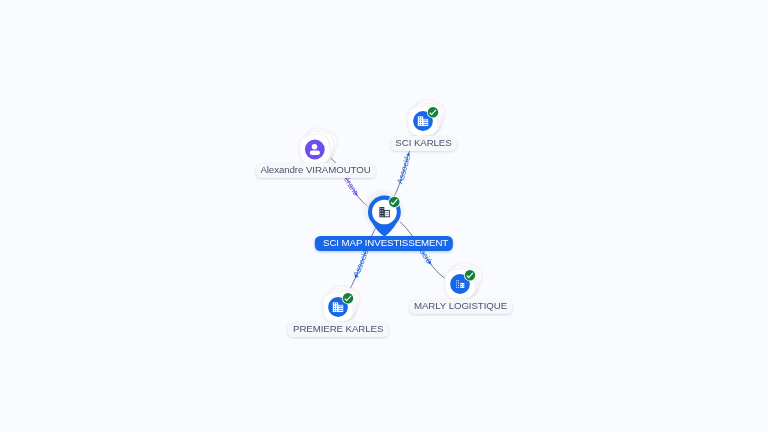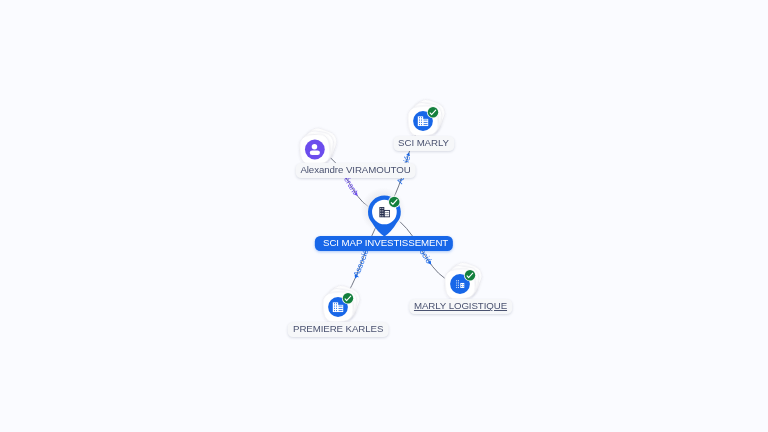--- a/index.html
+++ b/index.html
@@ -169,18 +169,18 @@
         </g>
         <g>
           <circle cx="348.00" cy="298.25" r="6.05" fill="#f4f7f5"></circle>
           <circle cx="348.00" cy="298.25" r="5.20" fill="#14803d"></circle>
           <path d="M 345.09 298.93 L 346.59 300.59 L 350.72 296.05" fill="none" stroke="#ffffff" stroke-width="1.14" stroke-linecap="round" stroke-linejoin="round"></path>
         </g>
       </g>
     </svg>
   <div id="labels">
       <div class="nodelabel primary" style="left: 384.2px; top: 236.2px; padding-left: 8px;">SCI MAP INVESTISSEMENT</div>
-      <div class="nodelabel plain" style="left: 315.5px; top: 163.3px; margin-left: 40px;">Alexandre VIRAMOUTOU</div>
-      <div class="nodelabel plain" style="left: 423.5px; top: 136px;">SCI MARLY</div>
-      <div class="nodelabel plain" style="left: 460.5px; top: 299.2px; text-decoration: underline;">MARLY LOGISTIQUE</div>
+      <div class="nodelabel plain" style="left: 315.5px; top: 163.3px;">Alexandre VIRAMOUTOU</div>
+      <div class="nodelabel plain" style="left: 423.5px; top: 136px;">SCI KARLES</div>
+      <div class="nodelabel plain" style="left: 460.5px; top: 299.2px;">MARLY LOGISTIQUE</div>
       <div class="nodelabel plain" style="left: 338.2px; top: 321.9px;">PREMIERE KARLES</div>
     </div>
 </div>
 
 </body></html>

